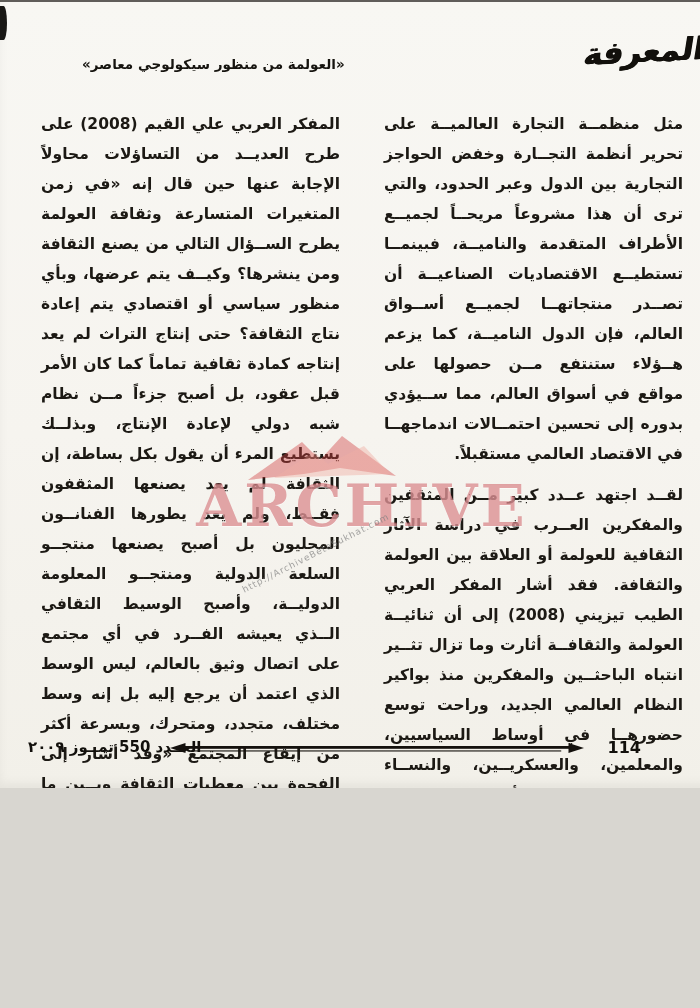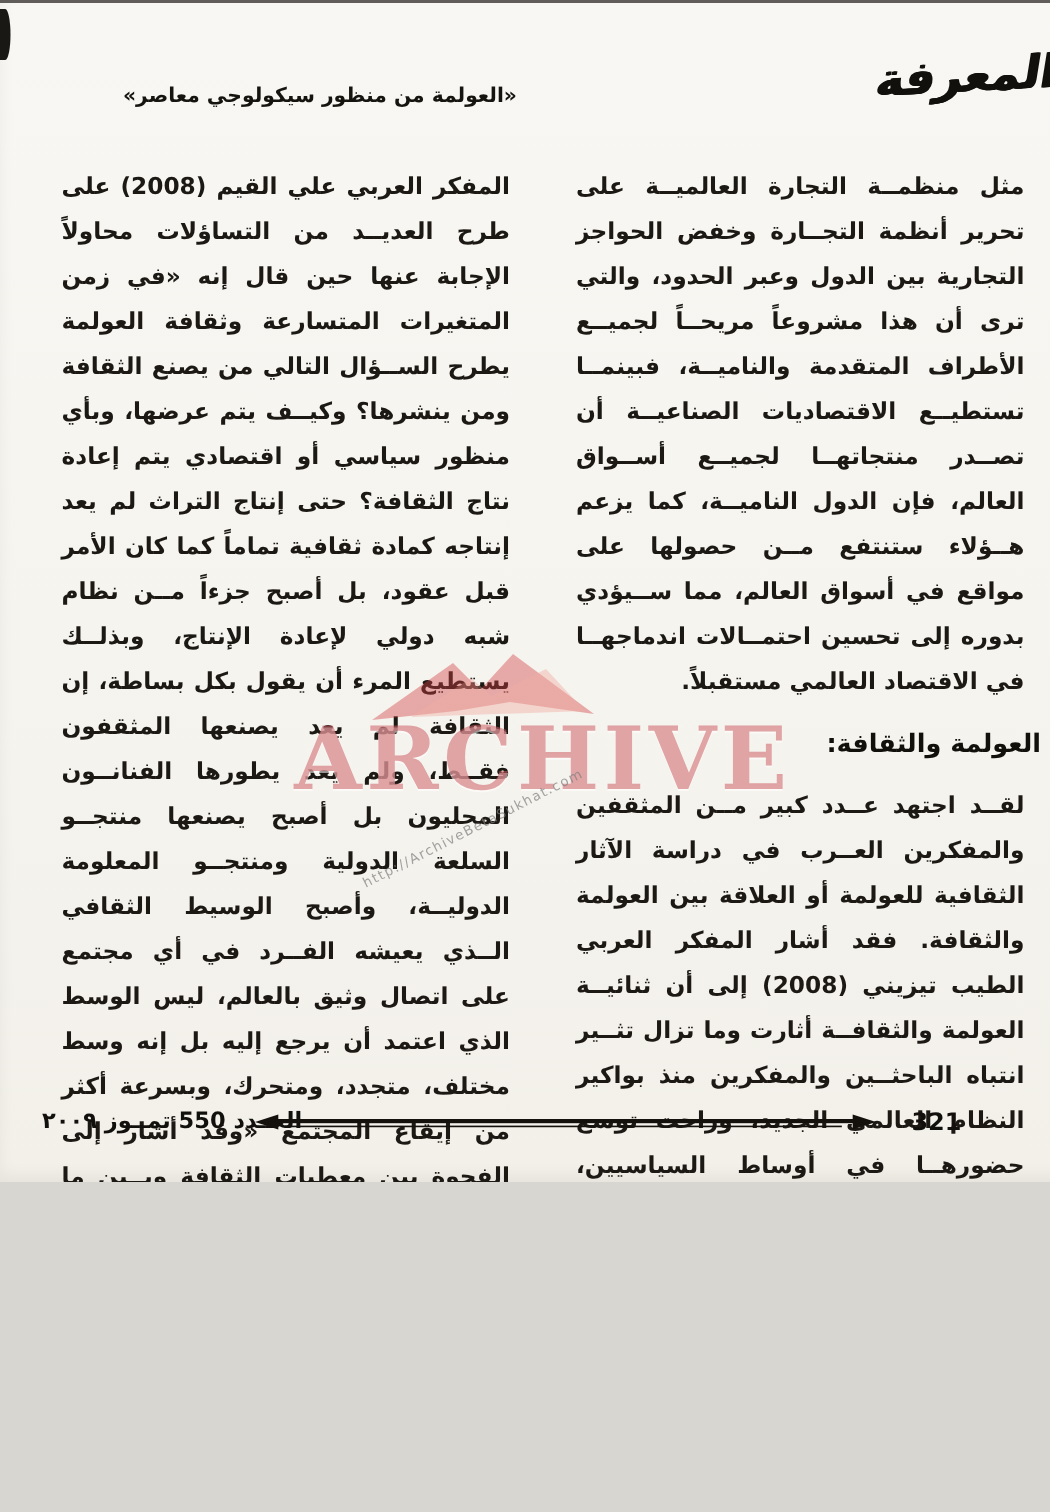--- a/index.html
+++ b/index.html
@@ -93,21 +93,20 @@
   <div class="artifact-top"></div>
   <div class="artifact-left"></div>
   <div class="artifact-right"></div>
 
   <div class="header-title">«العولمة من منظور سيكولوجي معاصر»</div>
   <div class="logo">المعرفة</div>
 
   <div class="columns">
     <div class="col">
       <p>مثل منظمــة التجارة العالميــة على تحرير أنظمة التجــارة وخفض الحواجز التجارية بين الدول وعبر الحدود، والتي ترى أن هذا مشروعاً مريحــاً لجميــع الأطراف المتقدمة والناميــة، فبينمــا تستطيــع الاقتصاديات الصناعيــة أن تصــدر منتجاتهــا لجميــع أســواق العالم، فإن الدول الناميــة، كما يزعم هــؤلاء ستنتفع مــن حصولها على مواقع في أسواق العالم، مما ســيؤدي بدوره إلى تحسين احتمــالات اندماجهــا في الاقتصاد العالمي مستقبلاً.</p>
-      <h2 class="section-heading">العولمة والثقافة:</h2>
       <p>لقــد اجتهد عــدد كبير مــن المثقفين والمفكرين العــرب في دراسة الآثار الثقافية للعولمة أو العلاقة بين العولمة والثقافة. فقد أشار المفكر العربي الطيب تيزيني (2008) إلى أن ثنائيــة العولمة والثقافــة أثارت وما تزال تثــير انتباه الباحثــين والمفكرين منذ بواكير النظام العالمي الجديد، وراحت توسع حضورهــا في أوساط السياسيين، والمعلمين، والعسكريــين، والنســاء والطــلاب وحتى أصحــاب المهن الحــرة. سوف لــن أتطرق إلى هــذه الثنائية ونشأتهــا ولكنني سأطرح تســاؤلات وأفكاراً مهمة عنهــا. لقد انبرى</p>
     </div>
     <div class="col">
       <p>المفكر العربي علي القيم (2008) على طرح العديــد من التساؤلات محاولاً الإجابة عنها حين قال إنه «في زمن المتغيرات المتسارعة وثقافة العولمة يطرح الســؤال التالي من يصنع الثقافة ومن ينشرها؟ وكيــف يتم عرضها، وبأي منظور سياسي أو اقتصادي يتم إعادة نتاج الثقافة؟ حتى إنتاج التراث لم يعد إنتاجه كمادة ثقافية تماماً كما كان الأمر قبل عقود، بل أصبح جزءاً مــن نظام شبه دولي لإعادة الإنتاج، وبذلــك يستطيع المرء أن يقول بكل بساطة، إن الثقافة لم يعد يصنعها المثقفون فقــط، ولم يعد يطورها الفنانــون المحليون بل أصبح يصنعها منتجــو السلعة الدولية ومنتجــو المعلومة الدوليــة، وأصبح الوسيط الثقافي الــذي يعيشه الفــرد في أي مجتمع على اتصال وثيق بالعالم، ليس الوسط الذي اعتمد أن يرجع إليه بل إنه وسط مختلف، متجدد، ومتحرك، وبسرعة أكثر من إيقاع المجتمع «وقد أشار إلى الفجوة بين معطيات الثقافة وبــين ما يعيشه الأفــراد فعلاً، ويتأثرون به». فهل ما يعرضه الفنانون، وما يكتبه الكتّاب، وما يعزفه الموسيقيون، وما يبدعــه المفكرون، هو مــادة ثقافية تتفاعل مع معطيات البيئة لتنتج عنه ثقافة المجتمع</p>
     </div>
   </div>
 
   <div class="watermark">
     <span class="wm-icon">
       <svg width="160" height="46" viewBox="0 0 160 46">
@@ -122,16 +121,16 @@
   <div class="footer">
     <span class="footer-issue">العــدد 550 تمــوز ٢٠٠٩</span>
     <span class="footer-rule">
       <svg viewBox="0 0 400 12" preserveAspectRatio="none">
         <polygon points="0,6 15,1 15,11" fill="#14110d"></polygon>
         <polygon points="400,6 385,1 385,11" fill="#14110d"></polygon>
         <rect x="13" y="4" width="374" height="2.8" fill="#14110d"></rect>
         <rect x="22" y="8.4" width="356" height="1.1" fill="#14110d"></rect>
       </svg>
     </span>
-    <span class="footer-page">321</span>
+    <span class="footer-page">114</span>
   </div>
 
 </div>
 
 </body></html>

